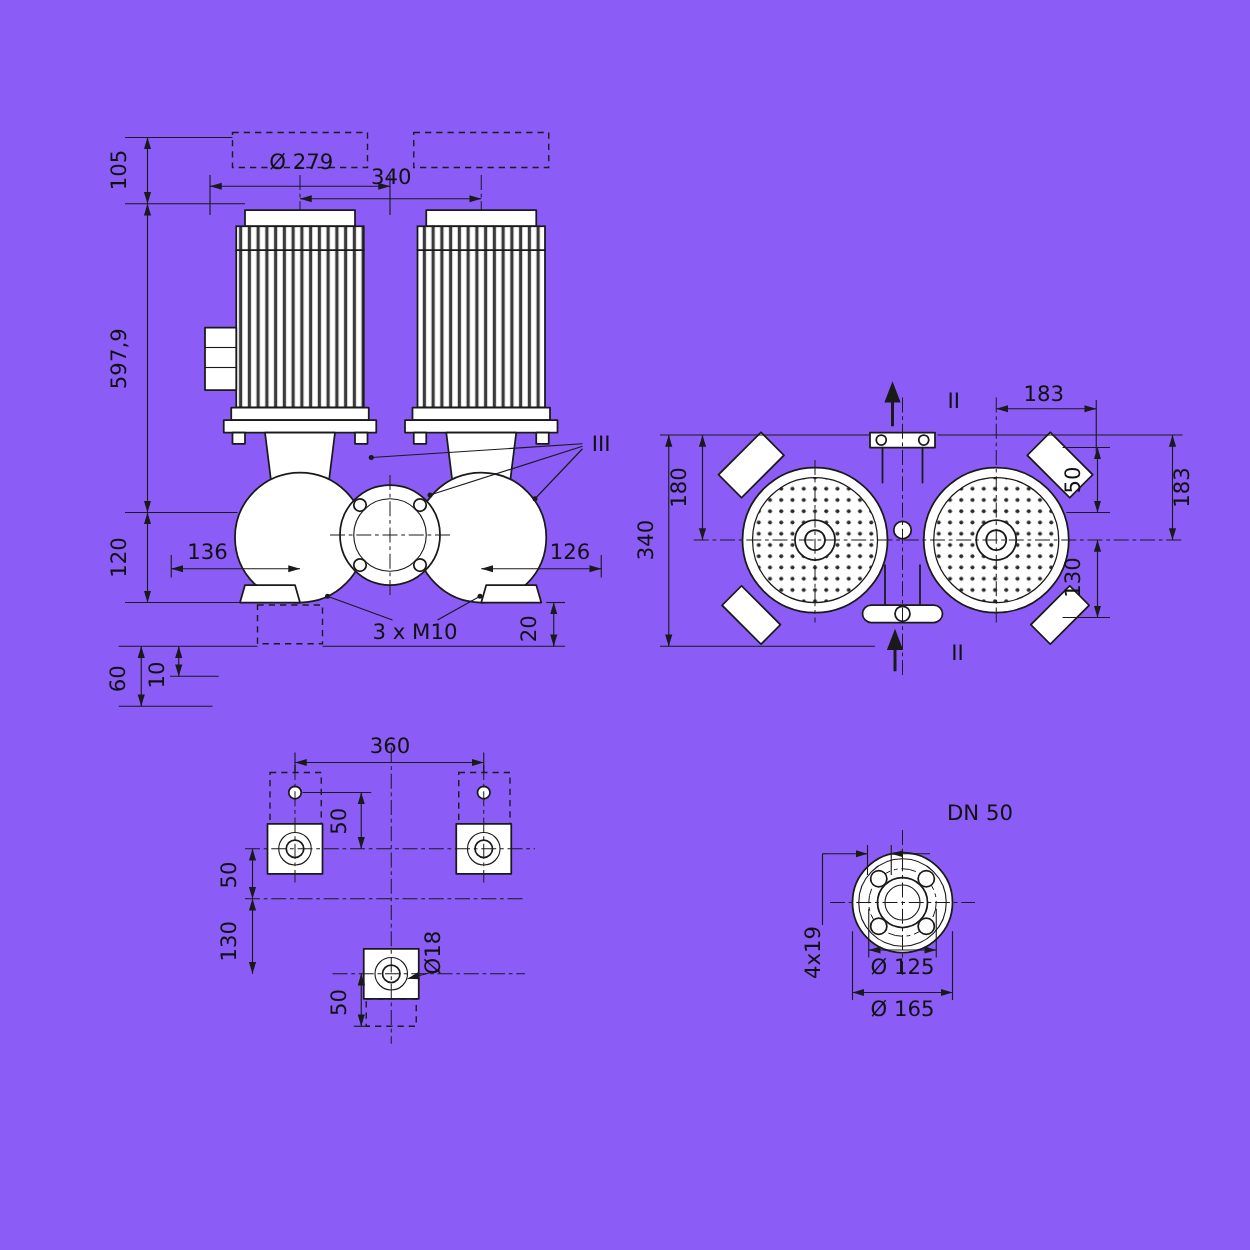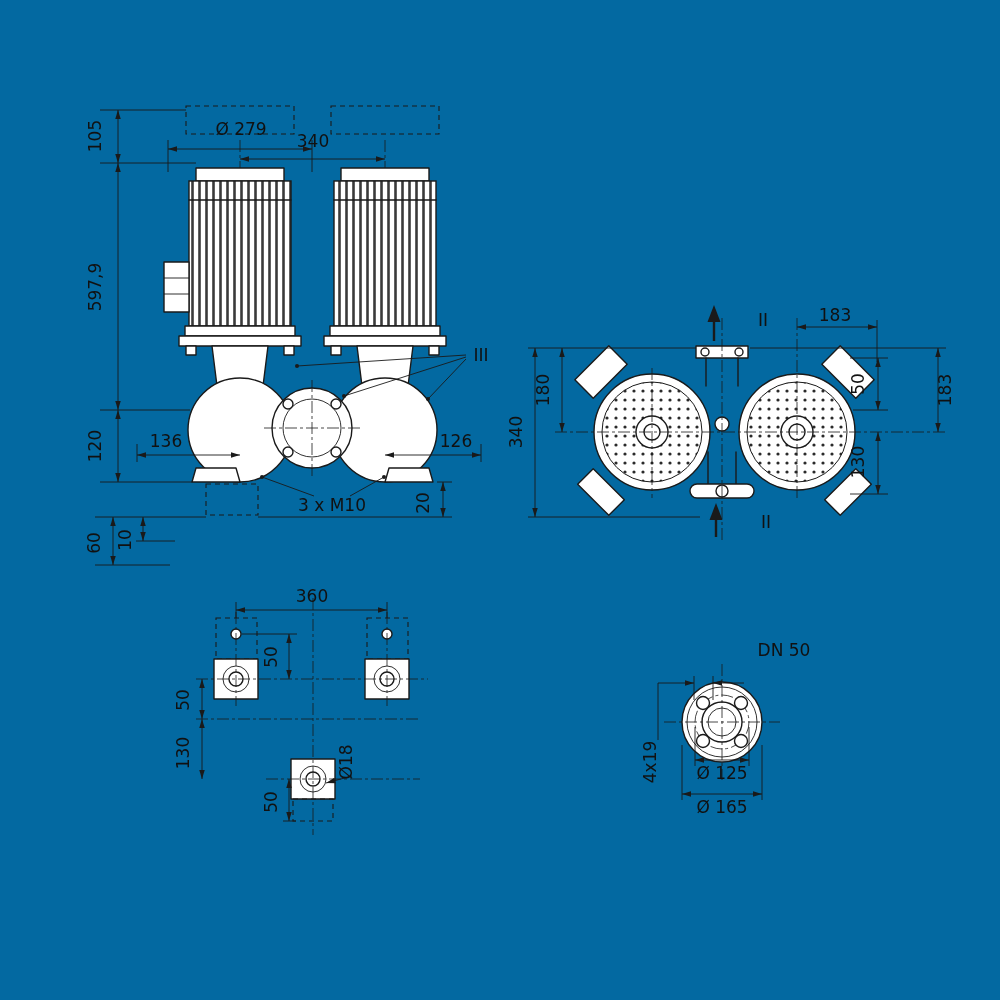--- a/index.html
+++ b/index.html
@@ -1,16 +1,16 @@
 <!DOCTYPE html>
 <html><head>
 <meta charset="utf-8">
 <style>
   html,body{margin:0;padding:0;background:#ffffff;}
-  .stage{position:relative;width:1000px;height:1000px;background:#0369a1;overflow:hidden;}
+  .stage{position:relative;width:1000px;height:1000px;background:#8b5cf6;overflow:hidden;}
   svg{display:block;}
   .ln   {fill:none;stroke:#1a1a1a;stroke-width:1.4;stroke-linejoin:round;stroke-linecap:round;}
   .fill {fill:#ffffff;stroke:#1a1a1a;stroke-width:1.4;stroke-linejoin:round;}
   .thin {fill:none;stroke:#1a1a1a;stroke-width:0.9;}
   .dim  {fill:none;stroke:#1a1a1a;stroke-width:0.9;}
   .dash {fill:none;stroke:#1a1a1a;stroke-width:1.1;stroke-dasharray:5 4;}
   .cl   {fill:none;stroke:#1a1a1a;stroke-width:0.8;stroke-dasharray:12 3 3 3;}
   .txt  {font:17px "DejaVu Sans", sans-serif;fill:#111;text-anchor:middle;}
   .solid{fill:#1a1a1a;stroke:none;}
   .thick{fill:none;stroke:#1a1a1a;stroke-width:2.4;}

